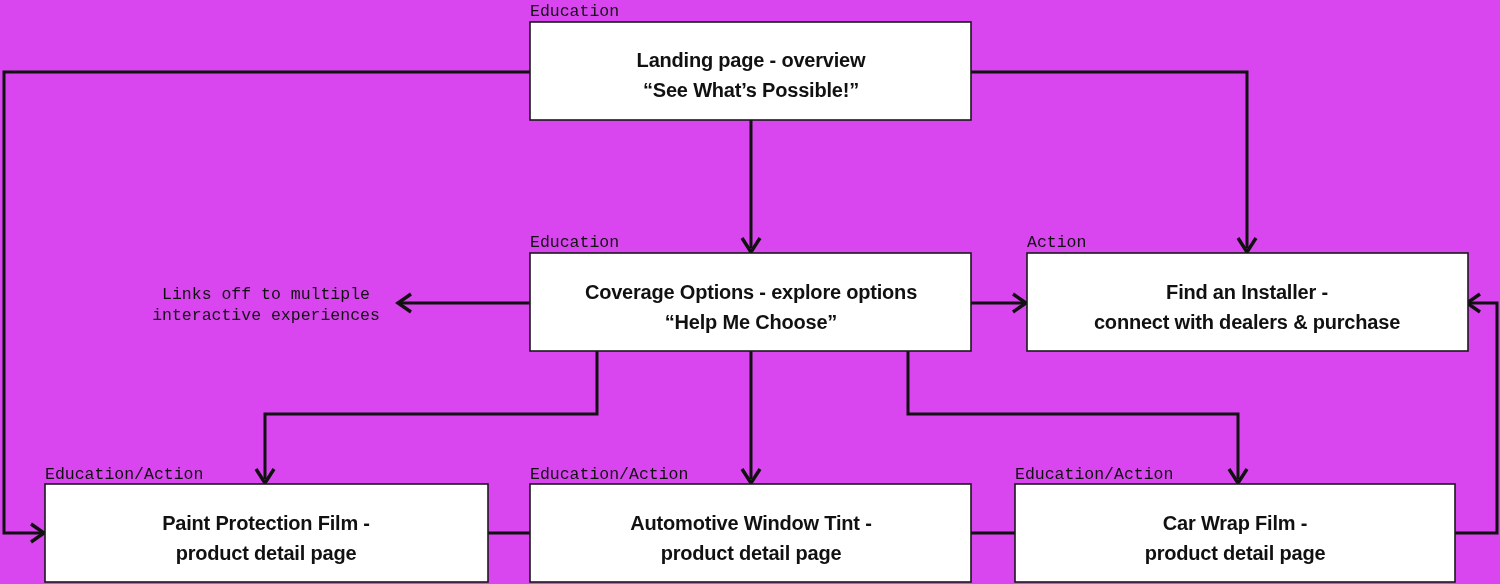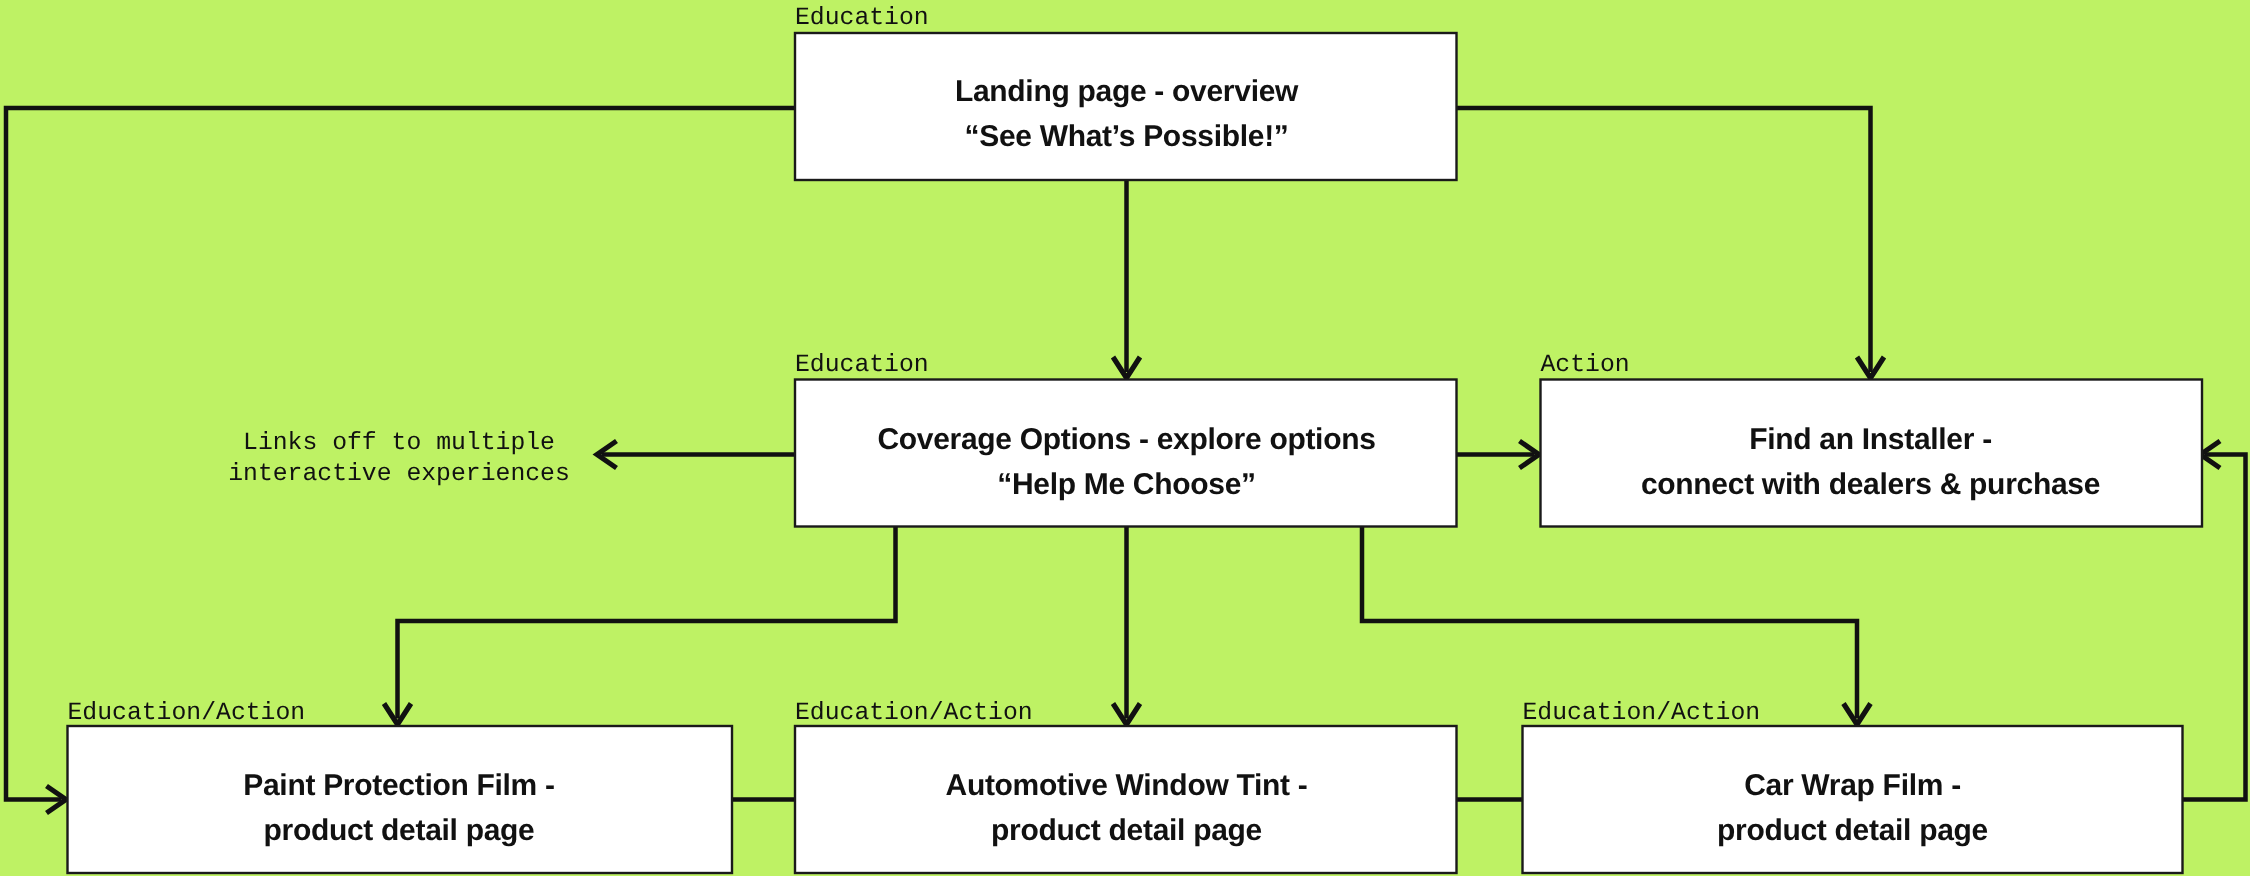--- a/index.html
+++ b/index.html
@@ -10,21 +10,21 @@
   body {
     width: 1500px;
     height: 584px;
     overflow: hidden;
     font-family: "Liberation Sans", sans-serif;
   }
   #diagram-root {
     position: relative;
     width: 1500px;
     height: 584px;
-    background: #bef264;
+    background: #d946ef;
   }
   svg#flow-svg {
     position: absolute;
     top: 0;
     left: 0;
     width: 1500px;
     height: 584px;
   }
   .node-rect {
     fill: #ffffff;

